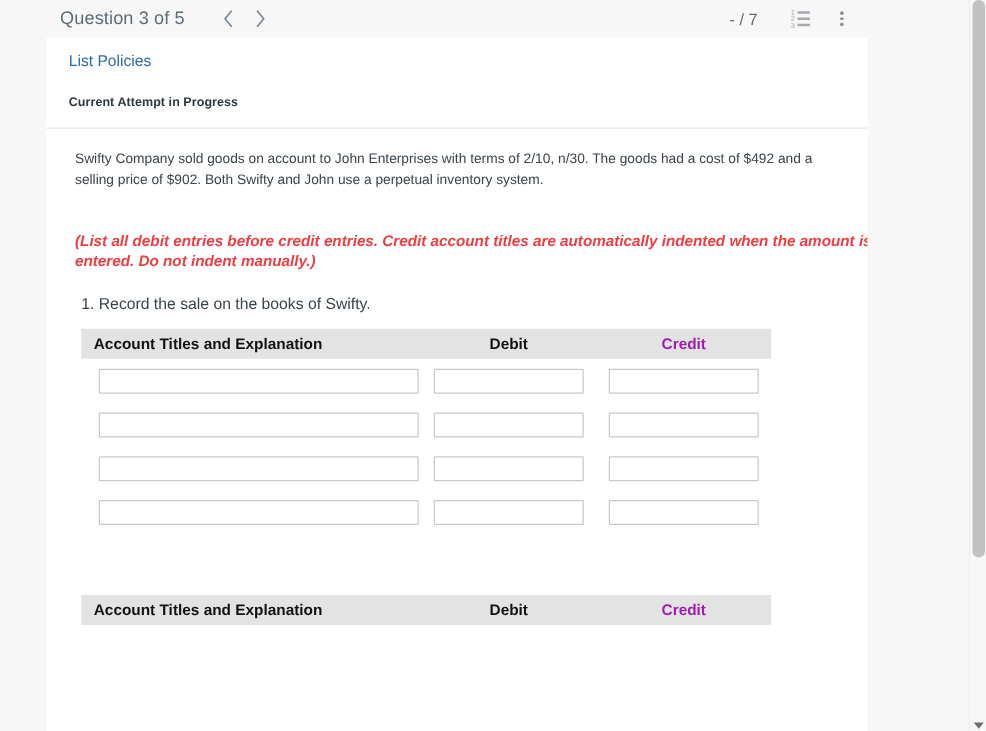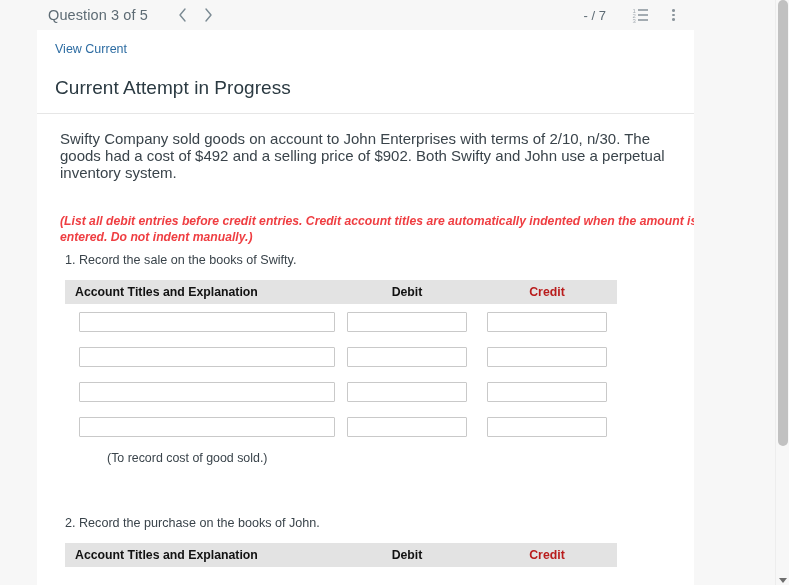--- a/index.html
+++ b/index.html
@@ -121,53 +121,53 @@
     display: inline-block;
     margin: 12px 0 0 18px;
     color: #2d6ca2;
     font-size: 12.5px;
     text-decoration: none;
     cursor: pointer;
   }
 
   .attempt-heading {
     margin: 21px 0 0 18px;
-    font-size: 19px;
-    font-weight: normal;
+    font-size: 10px;
+    font-weight: bold;
     color: #2b3a42;
     letter-spacing: 0.05px;
   }
 
   .divider {
     margin-top: 14px;
     height: 1px;
     background: #e6e6e6;
     width: 657px;
   }
 
   .problem {
     margin: 16px 18px 0 23px;
-    font-size: 15px;
+    font-size: 11px;
     line-height: 17px;
     color: #3a444b;
     width: 620px;
   }
 
   .instruction {
     margin: 32px 18px 0 23px;
     font-size: 12.2px;
     font-style: italic;
     font-weight: bold;
     color: #ef3e42;
     line-height: 16px;
     width: 640px;
   }
 
   .req-label {
-    margin: 8px 0 0 28px;
+    margin: 19px 0 0 28px;
     font-size: 12.6px;
     color: #3a444b;
   }
 
   
   .jtable {
     margin: 13px 0 0 28px;
     width: 552px;
   }
   .jhead {
@@ -189,21 +189,21 @@
     text-align: center;
     font-weight: bold;
     font-size: 12.3px;
     color: #121212;
   }
   .jh-credit {
     width: 140px;
     text-align: center;
     font-weight: bold;
     font-size: 12.3px;
-    color: #b91c1c;
+    color: #a21caf;
   }
 
   .jrow {
     display: flex;
     align-items: center;
     height: 35px;
   }
   .cell-acct { width: 272px; display: flex; align-items: center; }
   .cell-amt  { width: 140px; display: flex; align-items: center; justify-content: center; }
 
@@ -300,21 +300,21 @@
           <i></i>
           <i></i>
           <i></i>
         </span>
       </div>
     </div>
   </div>
 
   <div id="card">
 
-    <a class="view-policies" href="#">View Current</a>
+    <a class="view-policies" href="#">List Policies</a>
 
     <div class="attempt-heading">Current Attempt in Progress</div>
 
     <div class="divider"></div>
 
     <div class="problem">Swifty Company sold goods on account to John Enterprises with terms of 2/10, n/30. The goods had a cost of $492 and a selling price of $902. Both Swifty and John use a perpetual inventory system.</div>
 
     <div class="instruction">(List all debit entries before credit entries. Credit account titles are automatically indented when the amount is entered. Do not indent manually.)</div>
 
     
@@ -369,27 +369,25 @@
           <input class="inp acct" type="text" value="" style="">
         </div>
         <div class="cell-amt">
           <input class="inp amount" type="text" value="" style="">
         </div>
         <div class="cell-amt">
           <input class="inp amount" type="text" value="" style="">
         </div>
       </div>
 
-      <div class="memo">(To record cost of good sold.)</div>
     </div>
 
     <div class="section-gap"></div>
 
     
-    <div class="req-label">2. Record the purchase on the books of John.</div>
 
     <div class="jtable">
       <div class="jhead">
         <div class="jh-acct">Account Titles and Explanation</div>
         <div class="jh-debit">Debit</div>
         <div class="jh-credit">Credit</div>
       </div>
 
       <div class="jrow">
         

